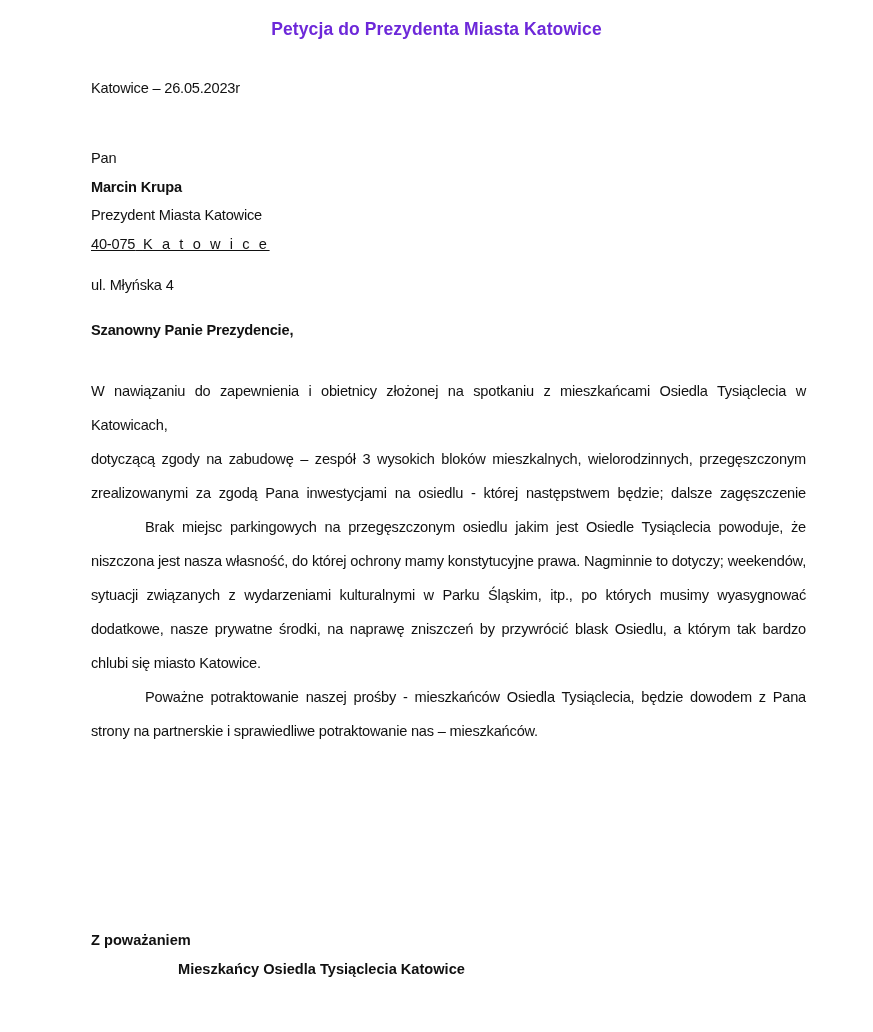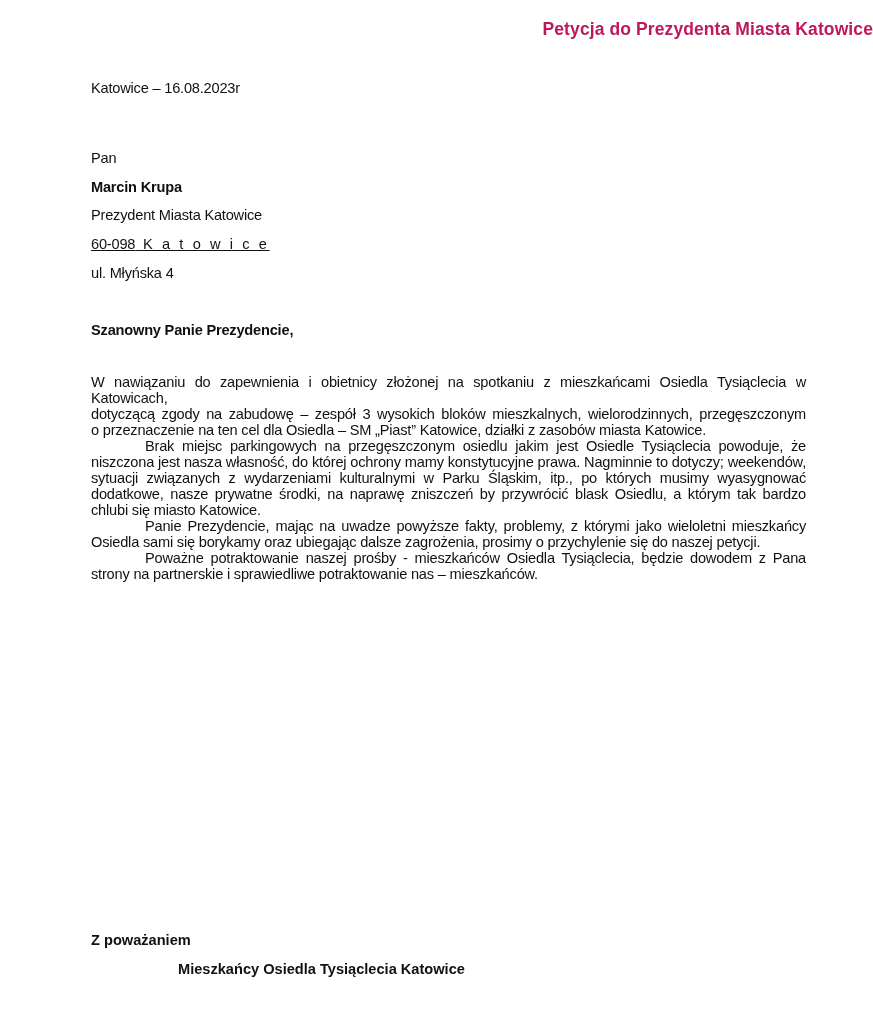--- a/index.html
+++ b/index.html
@@ -2,63 +2,62 @@
 <html><head>
 <meta charset="utf-8">
 <style>
   html, body { margin: 0; padding: 0; background: #ffffff; }
   body {
     width: 873px; height: 1032px; position: relative; overflow: hidden;
     font-family: "Liberation Sans", sans-serif; color: #111111;
     font-size: 14.6px;
   }
   .title {
-    position: absolute; left: 0; top: 19px; width: 873px; text-align: right;
-    font-weight: bold; font-size: 17.5px; color: #be185d; letter-spacing: 0.1px;
+    position: absolute; left: 0; top: 19px; width: 873px; text-align: center;
+    font-weight: bold; font-size: 17.5px; color: #6d28d9; letter-spacing: 0.1px;
   }
   .line { position: absolute; left: 91px; white-space: nowrap; letter-spacing: -0.2px; }
   .b { font-weight: bold; }
   .i { }
   .u { text-decoration: underline; }
   .spaced { letter-spacing: 2.6px; }
   .body-text {
     position: absolute; left: 91px; top: 374px; width: 715px;
-    line-height: 16px; letter-spacing: -0.2px;
+    line-height: 34px; letter-spacing: -0.2px;
   }
   .body-text p { margin: 0; text-align: justify; text-align-last: left; }
   .indent { text-indent: 54px; }
   .jl { text-align: justify; text-align-last: justify; display: block; }
   .nl { display: block; }
   .sig1 { position: absolute; left: 91px; top: 932px; font-weight: bold; }
   .sig2 { position: absolute; left: 145px; top: 961px; font-weight: bold; margin-left: 33px; }
 </style>
 </head>
 <body>
 
 <div class="title">Petycja do Prezydenta Miasta Katowice</div>
 
-<div class="line" style="top:80px">Katowice – 16.08.2023r</div>
+<div class="line" style="top:80px">Katowice – 26.05.2023r</div>
 
 <div>
   <div class="line" style="top:150px">Pan</div>
   <div class="line b" style="top:179px">Marcin Krupa</div>
   <div class="line" style="top:207px">Prezydent Miasta Katowice</div>
   <div class="line u" style="top:236px">
-    <span>60-098</span>&nbsp;&nbsp;<span class="spaced">K a t o w i c e</span>
+    <span>40-075</span>&nbsp;&nbsp;<span class="spaced">K a t o w i c e</span>
   </div>
-  <div class="line" style="top:265px">ul. Młyńska 4</div>
+  <div class="line" style="top:277px">ul. Młyńska 4</div>
 </div>
 
 <div class="line b i" style="top:322px">Szanowny Panie Prezydencie,</div>
 
 <div class="body-text">
   <p>
     <span class="jl">W nawiązaniu do zapewnienia i obietnicy złożonej na spotkaniu z mieszkańcami Osiedla Tysiąclecia w Katowicach,</span>
     <span class="jl"><span>dotyczącą zgody na zabudowę – </span><span class="i">zespół 3 wysokich bloków mieszkalnych</span><span>, </span><span class="i">wielorodzinnych</span><span>, przegęszczonym</span></span>
-    <span class="nl">o przeznaczenie na ten cel dla Osiedla – SM „Piast” Katowice, działki z zasobów miasta Katowice.</span>
+    <span class="jl">zrealizowanymi za zgodą Pana inwestycjami na osiedlu - której następstwem będzie; dalsze zagęszczenie</span>
   </p>
   <p class="indent">Brak miejsc parkingowych na przegęszczonym osiedlu jakim jest Osiedle Tysiąclecia powoduje, że niszczona jest nasza własność, do której ochrony mamy konstytucyjne prawa. Nagminnie to dotyczy; weekendów, sytuacji związanych z wydarzeniami kulturalnymi w Parku Śląskim, itp., po których musimy wyasygnować dodatkowe, nasze prywatne środki, na naprawę zniszczeń by przywrócić blask Osiedlu, a którym tak bardzo chlubi się miasto Katowice.</p>
-  <p class="indent">Panie Prezydencie, mając na uwadze powyższe fakty, problemy, z którymi jako wieloletni mieszkańcy Osiedla sami się borykamy oraz ubiegając dalsze zagrożenia, prosimy o przychylenie się do naszej petycji.</p>
   <p class="indent">Poważne potraktowanie naszej prośby - mieszkańców Osiedla Tysiąclecia, będzie dowodem z Pana strony na partnerskie i sprawiedliwe potraktowanie nas – mieszkańców.</p>
 </div>
 
 <div class="sig1">Z poważaniem</div>
 <div class="sig2">Mieszkańcy Osiedla Tysiąclecia Katowice</div>
 
 </body></html>

